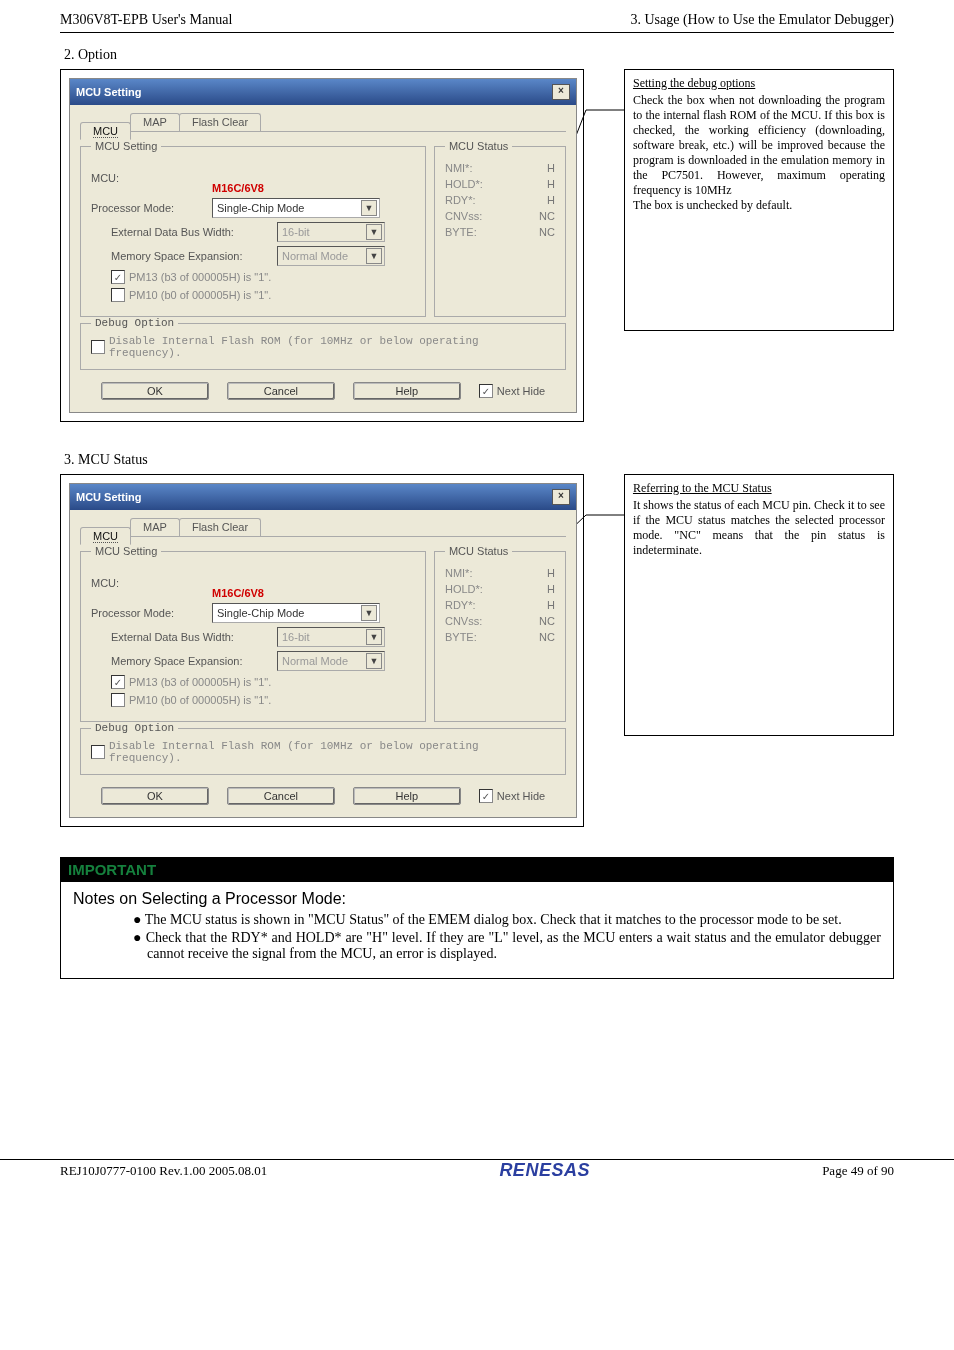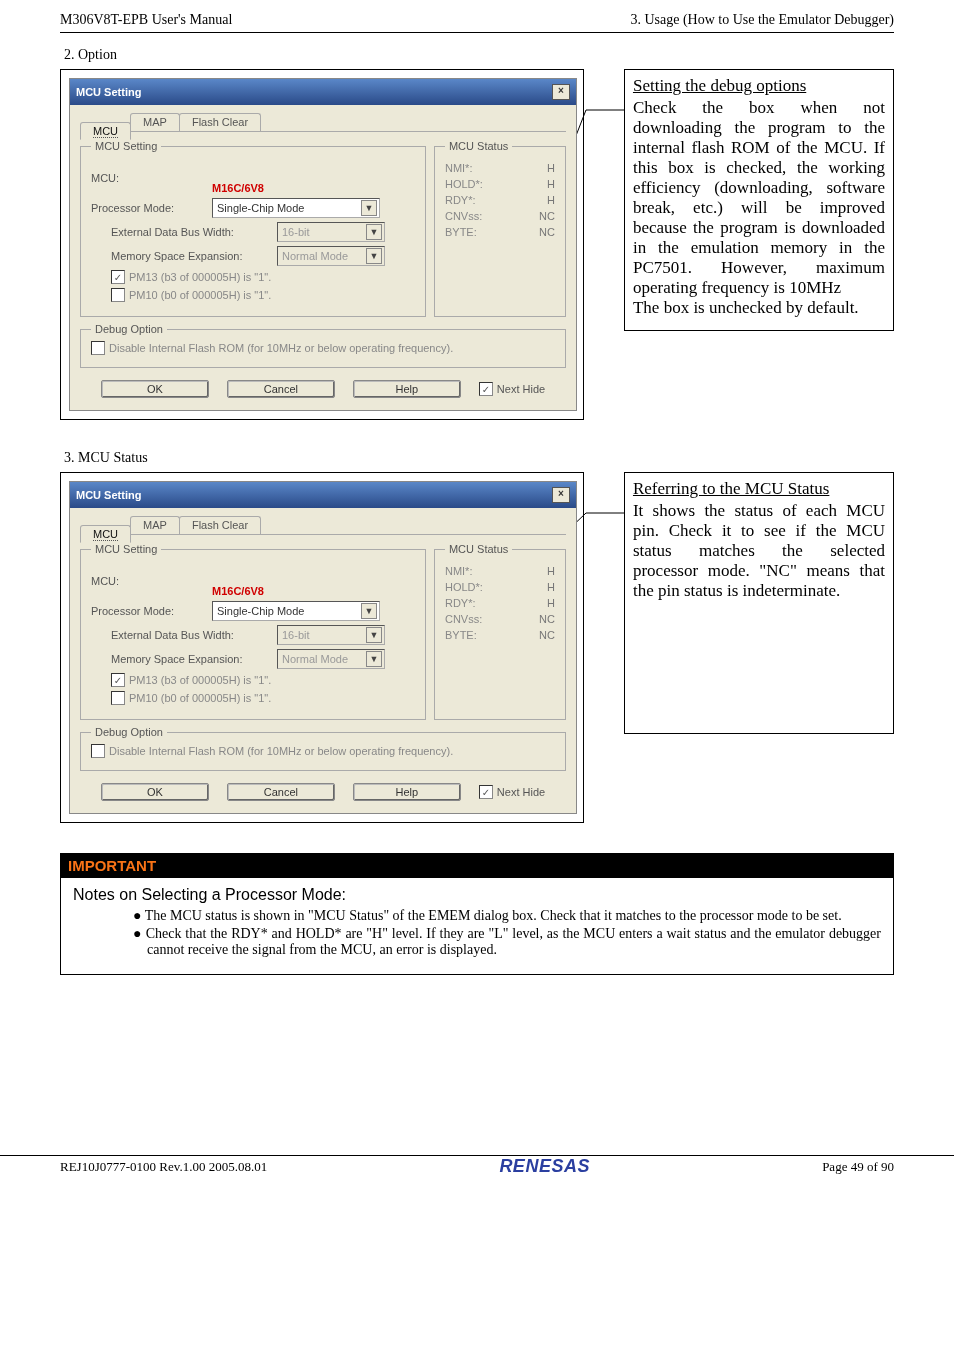--- a/index.html
+++ b/index.html
@@ -37,21 +37,21 @@
     background: #fff;
     padding: 8px;
     width: 556px;
     box-sizing: border-box;
   }
   .side-box {
     border: 1px solid #000;
     padding: 6px 8px;
     width: 286px;
     box-sizing: border-box;
-    font-size: 17px;
+    font-size: 12px;
     text-align: justify;
   }
   .side-box .title {
     text-decoration: underline;
     display: block;
     margin-bottom: 2px;
   }
 
   
   .win {
@@ -149,21 +149,21 @@
   .cb .box {
     width: 12px; height: 12px; border: 1px inset #888; background: #fff;
     display: inline-flex; align-items: center; justify-content: center;
     font-size: 10px; color: #555;
   }
   .status-line {
     display: flex; justify-content: space-between;
     margin: 4px 0; color: #888;
   }
   .status-line .val { color: #777; }
-  .debug-fs { margin-top: 6px; }
+  .debug-fs { margin-top: 0; font-family: Liberation Mono, monospace; }
   .btn-row {
     display: flex; justify-content: center; gap: 18px; margin-top: 12px;
     align-items: center;
   }
   .btn {
     border: 1px solid #888;
     background: #ece9d8;
     padding: 2px 18px;
     min-width: 70px;
     text-align: center;
@@ -180,21 +180,21 @@
     width: 40px;
     display: flex;
     align-items: flex-start;
     padding-top: 40px;
   }
   .callout-line svg { overflow: visible; }
 
   
   .important-bar {
     background: #000;
-    color: #f97316;
+    color: #15803d;
     font-weight: bold;
     font-family: Arial, sans-serif;
     padding: 4px 8px;
     margin-top: 20px;
     font-size: 15px;
   }
   .notes {
     border: 1px solid #000;
     border-top: none;
     padding: 8px 12px 14px 12px;

